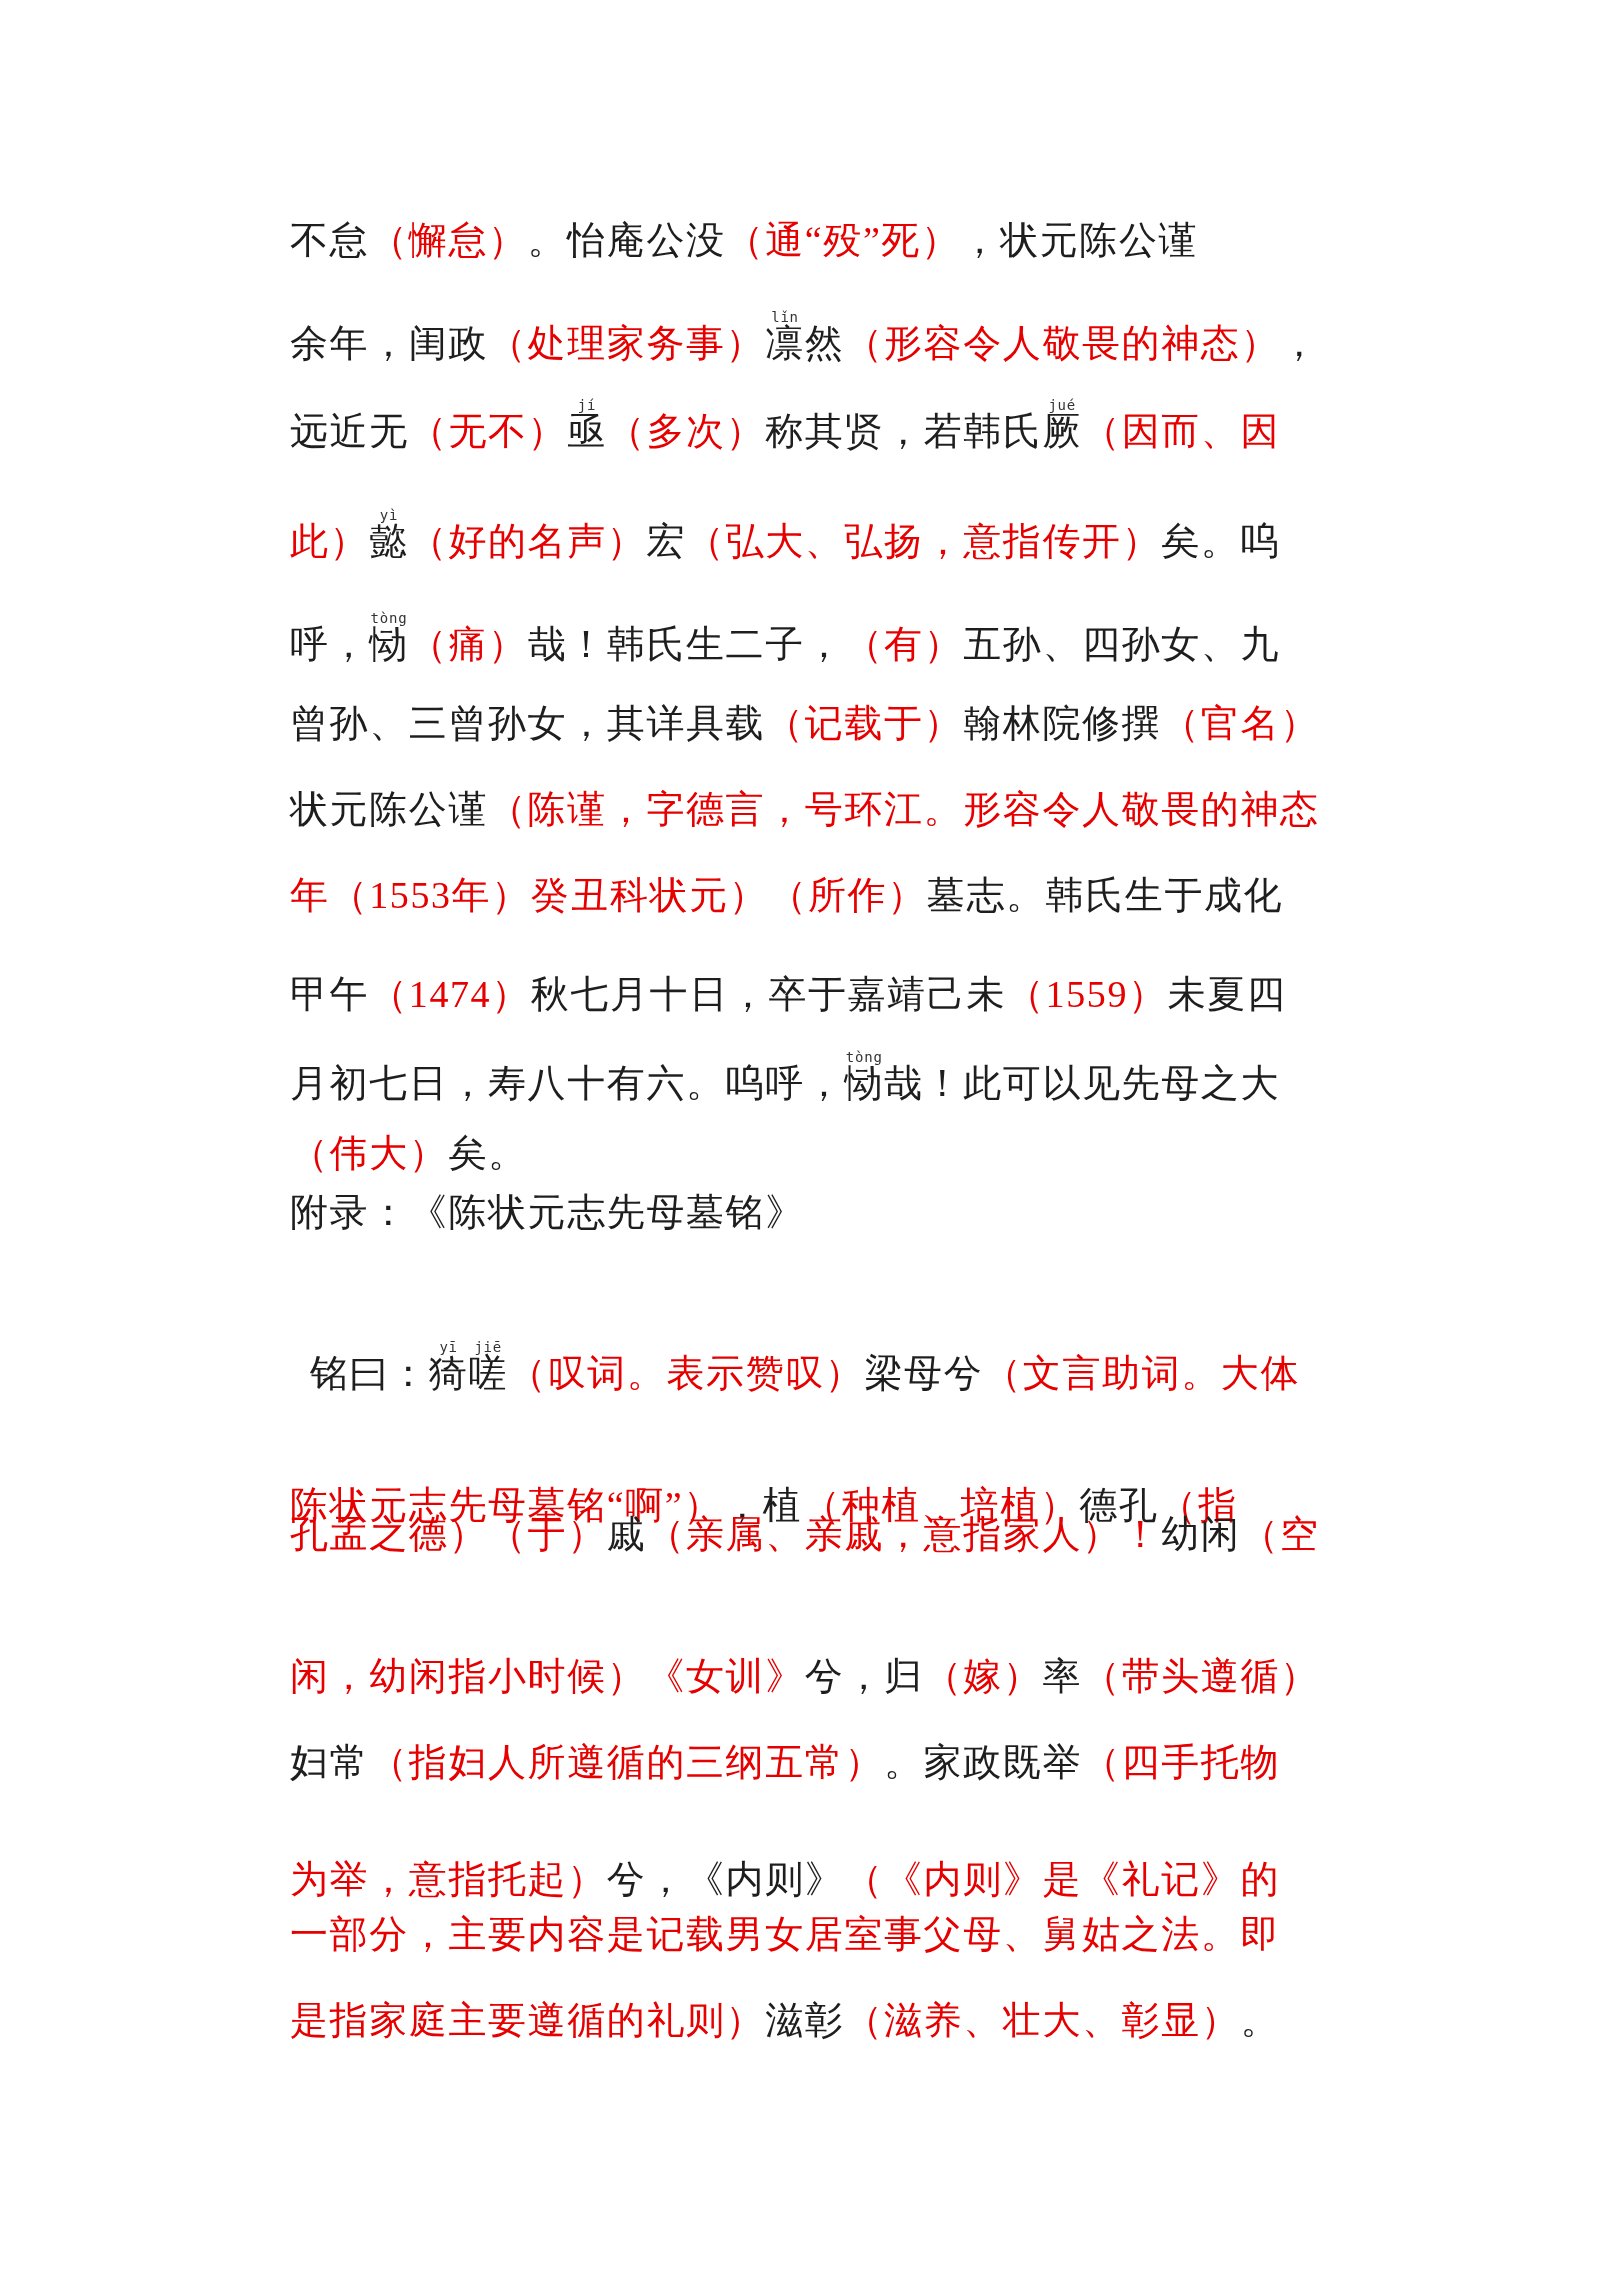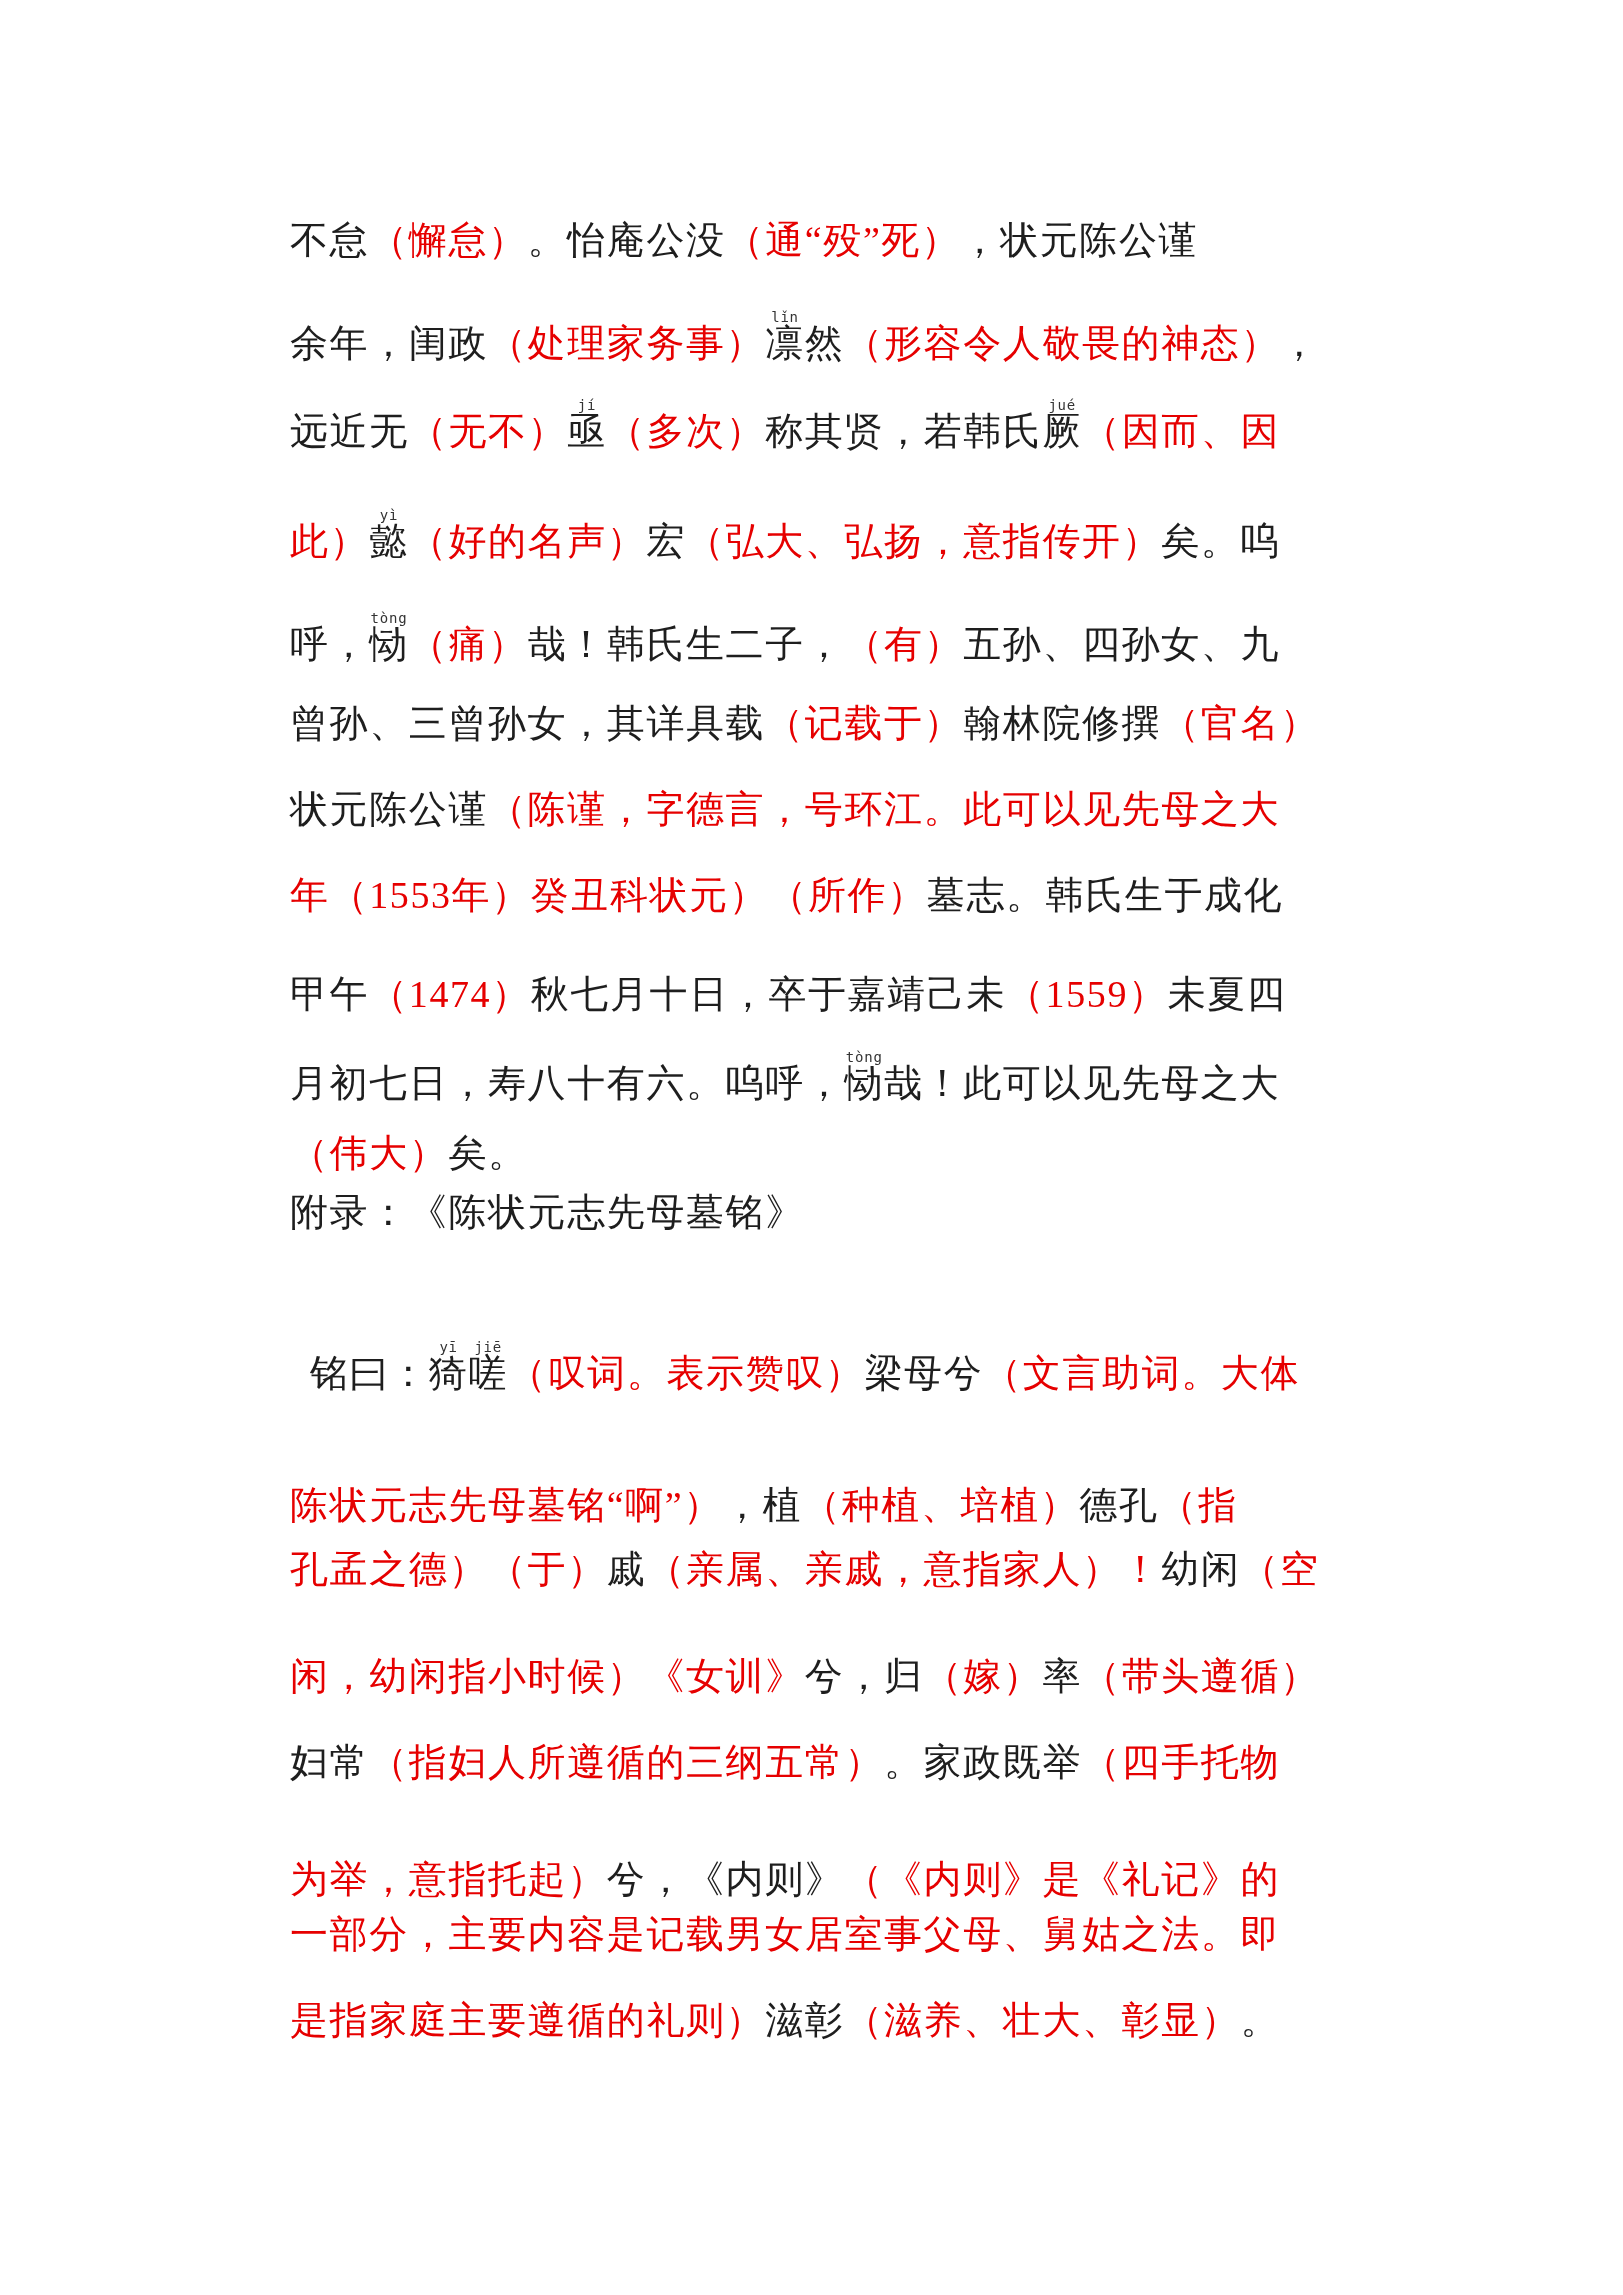--- a/index.html
+++ b/index.html
@@ -16,31 +16,31 @@
 <body>
 
 <div class="page">
   <div id="p1">
       <div class="line" style="top: 216px;"><span class="k">不怠</span><span class="r">（懈怠）</span><span class="k">。怡庵公没</span><span class="r">（通“殁”死）</span><span class="k">，状元陈公谨</span></div>
       <div class="line" style="top: 311px;"><span class="k">余年，闺政</span><span class="r">（处理家务事）</span><span class="k"><ruby>凛<rt>lǐn</rt></ruby></span><span class="k">然</span><span class="r">（形容令人敬畏的神态）</span><span class="k">，</span></div>
       <div class="line" style="top: 399px;"><span class="k">远近无</span><span class="r">（无不）</span><span class="k"><ruby>亟<rt>jí</rt></ruby></span><span class="r">（多次）</span><span class="k">称其贤，若韩氏</span><span class="k"><ruby>厥<rt>jué</rt></ruby></span><span class="r">（因而、因</span></div>
       <div class="line" style="top: 509px;"><span class="r">此）</span><span class="k"><ruby>懿<rt>yì</rt></ruby></span><span class="r">（好的名声）</span><span class="k">宏</span><span class="r">（弘大、弘扬，意指传开）</span><span class="k">矣。呜</span></div>
       <div class="line" style="top: 612px;"><span class="k">呼，</span><span class="k"><ruby>恸<rt>tòng</rt></ruby></span><span class="r">（痛）</span><span class="k">哉！韩氏生二子，</span><span class="r">（有）</span><span class="k">五孙、四孙女、九</span></div>
       <div class="line" style="top: 699px;"><span class="k">曾孙、三曾孙女，其详具载</span><span class="r">（记载于）</span><span class="k">翰林院修撰</span><span class="r">（官名）</span></div>
-      <div class="line" style="top: 785px;"><span class="k">状元陈公谨</span><span class="r">（陈谨，字德言，号环江。此可以见先母之大</span></div>
+      <div class="line" style="top: 785px;"><span class="k">状元陈公谨</span><span class="r">（陈谨，字德言，号环江。形容令人敬畏的神态</span></div>
       <div class="line" style="top: 871px;"><span class="r">年（1553年）癸丑科状元）（所作）</span><span class="k">墓志。韩氏生于成化</span></div>
       <div class="line" style="top: 970px;"><span class="k">甲午</span><span class="r">（1474）</span><span class="k">秋七月十日，卒于嘉靖己未</span><span class="r">（1559）</span><span class="k">未夏四</span></div>
       <div class="line" style="top: 1051px;"><span class="k">月初七日，寿八十有六。呜呼，</span><span class="k"><ruby>恸<rt>tòng</rt></ruby></span><span class="k">哉！此可以见先母之大</span></div>
       <div class="line" style="top: 1129px;"><span class="r">（伟大）</span><span class="k">矣。</span></div>
     </div>
   <div class="line" style="top:1188px">附录：《陈状元志先母墓铭》</div>
   <div id="p2">
       <div class="line" style="top: 1341px; margin-left: 20px;"><span class="k">铭曰：</span><span class="k"><ruby>猗<rt>yī</rt></ruby></span><span class="k"><ruby>嗟<rt>jiē</rt></ruby></span><span class="r">（叹词。表示赞叹）</span><span class="k">梁母兮</span><span class="r">（文言助词。大体</span></div>
       <div class="line" style="top: 1481px;"><span class="r">陈状元志先母墓铭“啊”）</span><span class="k">，植</span><span class="r">（种植、培植）</span><span class="k">德孔</span><span class="r">（指</span></div>
-      <div class="line" style="top: 1545px;"><span class="r">孔孟之德）（于）</span><span class="k">戚</span><span class="r">（亲属、亲戚，意指家人）！</span><span class="k">幼闲</span><span class="r">（空</span></div>
+      <div class="line" style="top: 1510px;"><span class="r">孔孟之德）（于）</span><span class="k">戚</span><span class="r">（亲属、亲戚，意指家人）！</span><span class="k">幼闲</span><span class="r">（空</span></div>
       <div class="line" style="top: 1652px;"><span class="r">闲，幼闲指小时候）《女训》</span><span class="k">兮，归</span><span class="r">（嫁）</span><span class="k">率</span><span class="r">（带头遵循）</span></div>
       <div class="line" style="top: 1738px;"><span class="k">妇常</span><span class="r">（指妇人所遵循的三纲五常）</span><span class="k">。家政既举</span><span class="r">（四手托物</span></div>
       <div class="line" style="top: 1824px; margin-top: 31px;"><span class="r">为举，意指托起）</span><span class="k">兮，《内则》</span><span class="r">（《内则》是《礼记》的</span></div>
       <div class="line" style="top: 1910px;"><span class="r">一部分，主要内容是记载男女居室事父母、舅姑之法。即</span></div>
       <div class="line" style="top: 1996px;"><span class="r">是指家庭主要遵循的礼则）</span><span class="k">滋彰</span><span class="r">（滋养、壮大、彰显）</span><span class="k">。</span></div>
     </div>
 </div>
 
 
 </body></html>

